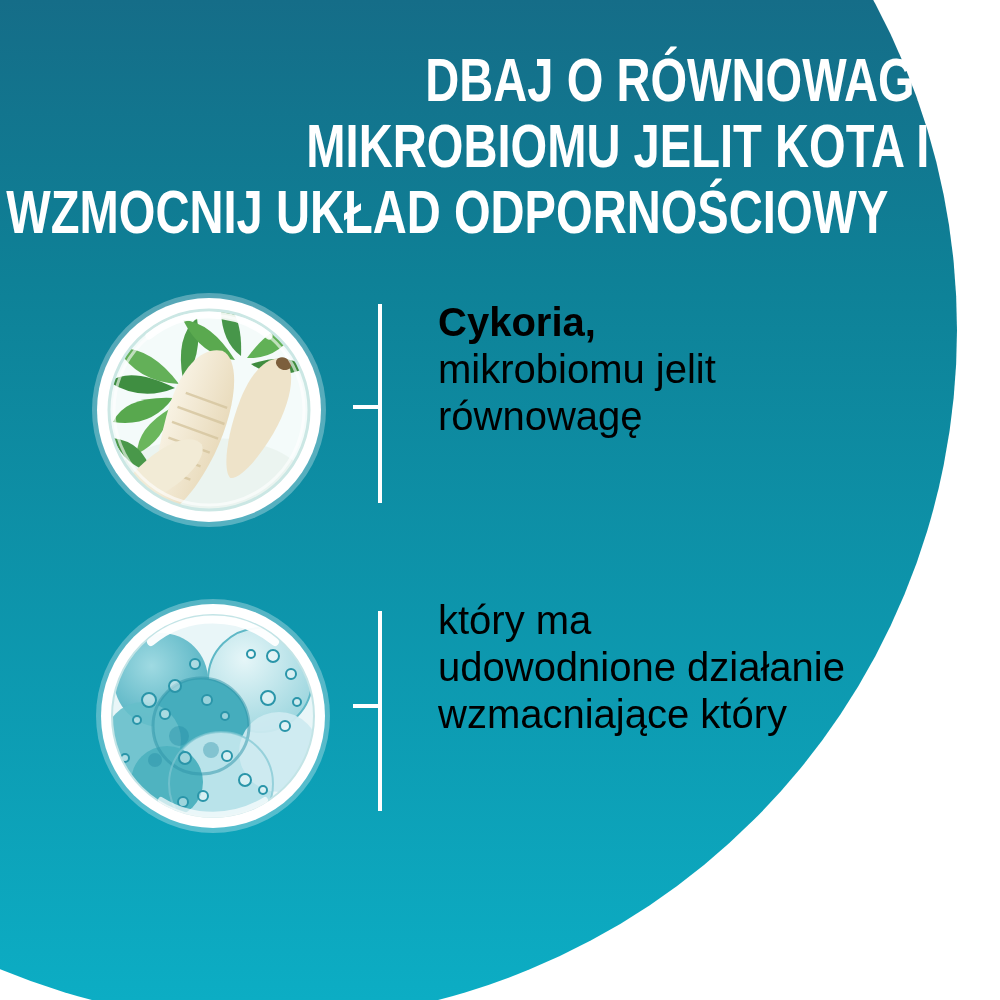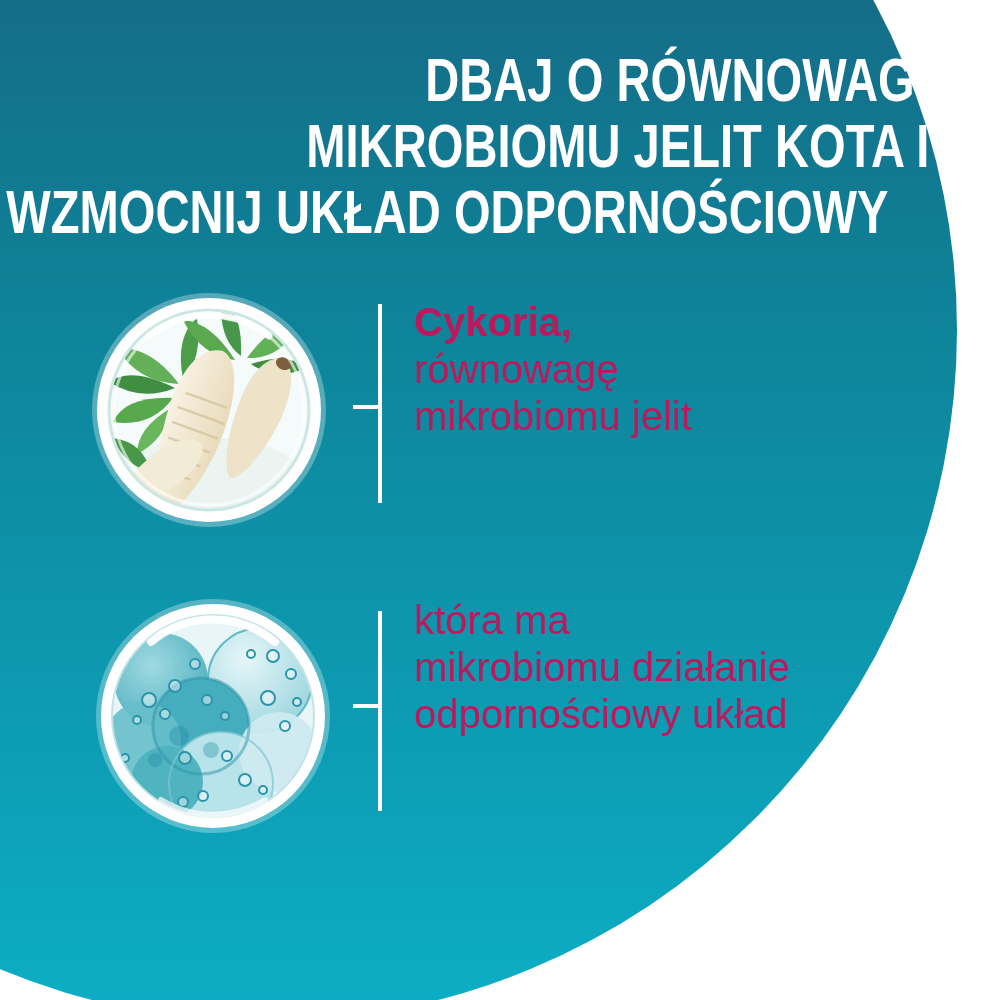--- a/index.html
+++ b/index.html
@@ -15,21 +15,21 @@
   }
   .title-line{transform:scaleX(0.76);transform-origin:50% 50%;white-space:nowrap;}
   .badge{position:absolute;width:240px;height:240px;display:block;}
   .badge1{left:89px;top:290px;}
   .badge2{left:93px;top:596px;}
   .sep{position:absolute;background:#ffffff;}
   .sep1v{left:378px;top:304px;width:4px;height:199px;}
   .sep1t{left:353px;top:405px;width:27px;height:4px;}
   .sep2v{left:378px;top:611px;width:4px;height:200px;}
   .sep2t{left:353px;top:704px;width:27px;height:4px;}
-  .copy{position:absolute;left:414px;color:#be185d;font-size:40px;line-height:47px;}
+  .copy{position:absolute;left:438px;color:#000000;font-size:40px;line-height:47px;}
   .copy1{top:299px;}
   .copy2{top:597px;}
   .lead{font-weight:bold;}
 </style>
 </head>
 <body>
 
 <div class="canvas">
 
   <svg class="bg" viewBox="0 0 1000 1000" aria-hidden="true">
@@ -93,22 +93,22 @@
     <circle r="100" fill="none" stroke="#cbe7e4" stroke-width="3"></circle>
     <circle r="95" fill="none" stroke="#ffffff" stroke-width="3" opacity="0.6"></circle>
     <path d="M-60,-74 A96,96 0 0 1 60,-74" fill="none" stroke="#ffffff" stroke-width="7" stroke-linecap="round" opacity="0.9"></path>
   </svg>
 
   <div class="sep sep1v"></div>
   <div class="sep sep1t"></div>
 
   <div class="copy copy1">
     <div class="lead">Cykoria,</div>
+    <div class="line">mikrobiomu jelit</div>
     <div class="line">równowagę</div>
-    <div class="line">mikrobiomu jelit</div>
   </div>
 
   <svg class="badge badge2" viewBox="-120 -120 240 240" role="img" aria-hidden="true">
     <defs>
       <clipPath id="dish2">
           <circle cx="0" cy="0" r="101"></circle>
         </clipPath>
       <radialGradient id="bub1" cx="0.35" cy="0.3" r="0.9">
         <stop offset="0" stop-color="#e6f6f8"></stop>
           <stop offset="1" stop-color="#8fd0da"></stop>
@@ -161,18 +161,18 @@
     </g>
     <circle r="101" fill="none" stroke="#c3e4e6" stroke-width="2"></circle>
     <path d="M-62,-74 A97,97 0 0 1 62,-74" fill="none" stroke="#ffffff" stroke-width="8" stroke-linecap="round" opacity="0.95"></path>
     <path d="M-52,84 A99,99 0 0 0 52,84" fill="none" stroke="#ffffff" stroke-width="6" stroke-linecap="round" opacity="0.7"></path>
   </svg>
 
   <div class="sep sep2v"></div>
   <div class="sep sep2t"></div>
 
   <div class="copy copy2">
-    <div class="line">która ma</div>
-    <div class="line">mikrobiomu działanie</div>
-    <div class="line">odpornościowy układ</div>
+    <div class="line">który ma</div>
+    <div class="line">udowodnione działanie</div>
+    <div class="line">wzmacniające który</div>
   </div>
 
 </div>
 
 </body></html>

